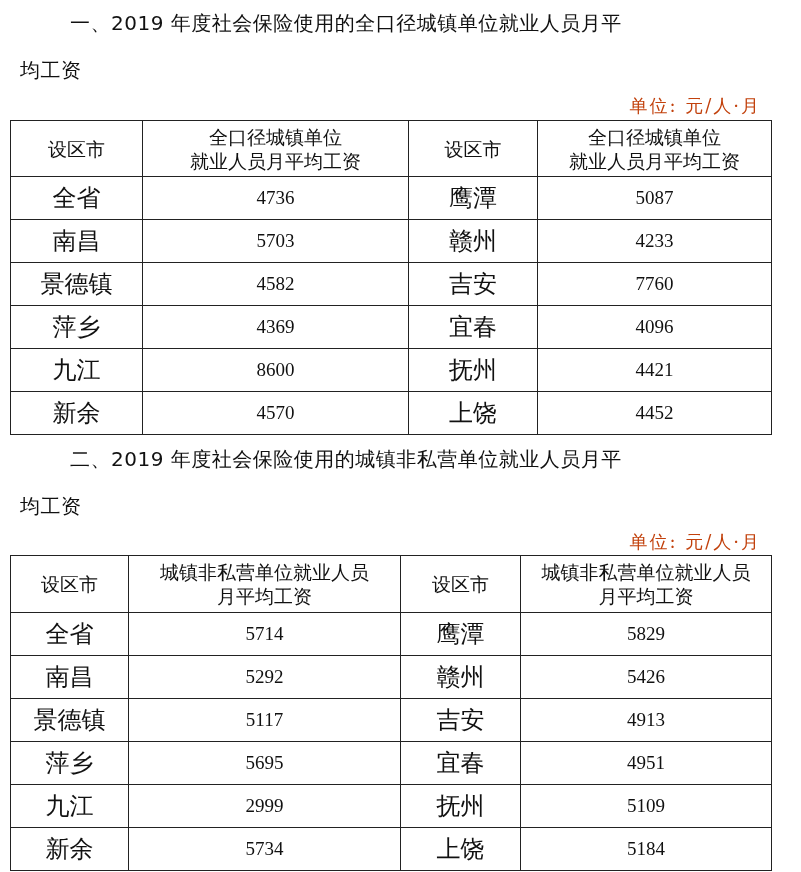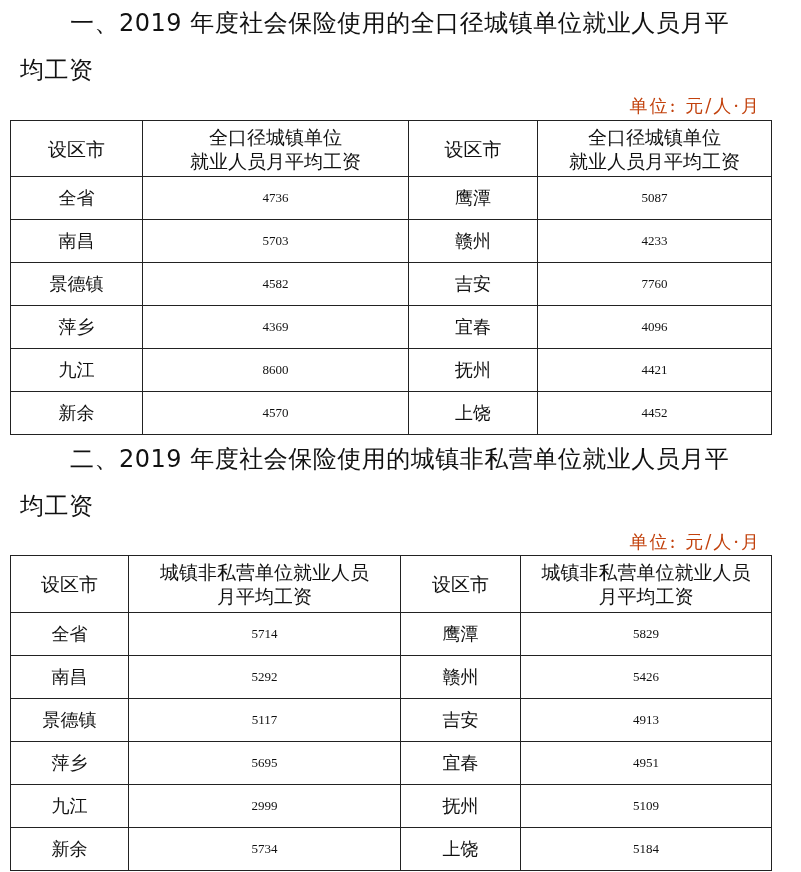--- a/index.html
+++ b/index.html
@@ -1,23 +1,23 @@
 <!DOCTYPE html>
 <html><head>
 <meta charset="utf-8">
 <style>
   html, body { margin:0; padding:0; background:#fff; }
   body { width:801px; height:872px; position:relative; overflow:hidden; font-family:"DejaVu Sans", sans-serif; color:#111; }
-  .title { position:absolute; left:20px; font-size:24px; line-height:26px; letter-spacing:0.5px; white-space:nowrap; }
+  .title { position:absolute; left:20px; font-size:20px; line-height:26px; letter-spacing:0.5px; white-space:nowrap; }
   .unit { position:absolute; right:40px; font-size:18px; font-family:"DejaVu Serif", serif; color:#c2410c; letter-spacing:2px; }
   table { position:absolute; left:10px; border-collapse:collapse; table-layout:fixed; width:761px; }
   td, th { border:1.5px solid #222; text-align:center; vertical-align:middle; padding:0; }
   th { font-weight:normal; font-size:19px; line-height:24px; }
-  td { font-size:18px; height:42px; font-family:Liberation Sans, sans-serif; }
-  td.num { font-family:"Liberation Serif", serif; font-size:13px; }
+  td { font-size:24px; height:42px; font-family:Liberation Sans, sans-serif; }
+  td.num { font-family:"Liberation Serif", serif; font-size:19px; }
 </style>
 </head>
 <body>
 
 <div class="title" style="top:10px; left:70px;">一、2019 年度社会保险使用的全口径城镇单位就业人员月平</div>
 <div class="title" style="top:57px;">均工资</div>
 <div class="unit" style="top:94px;">单位: 元/人·月</div>
 
 <table style="top:120px;">
   <colgroup>

